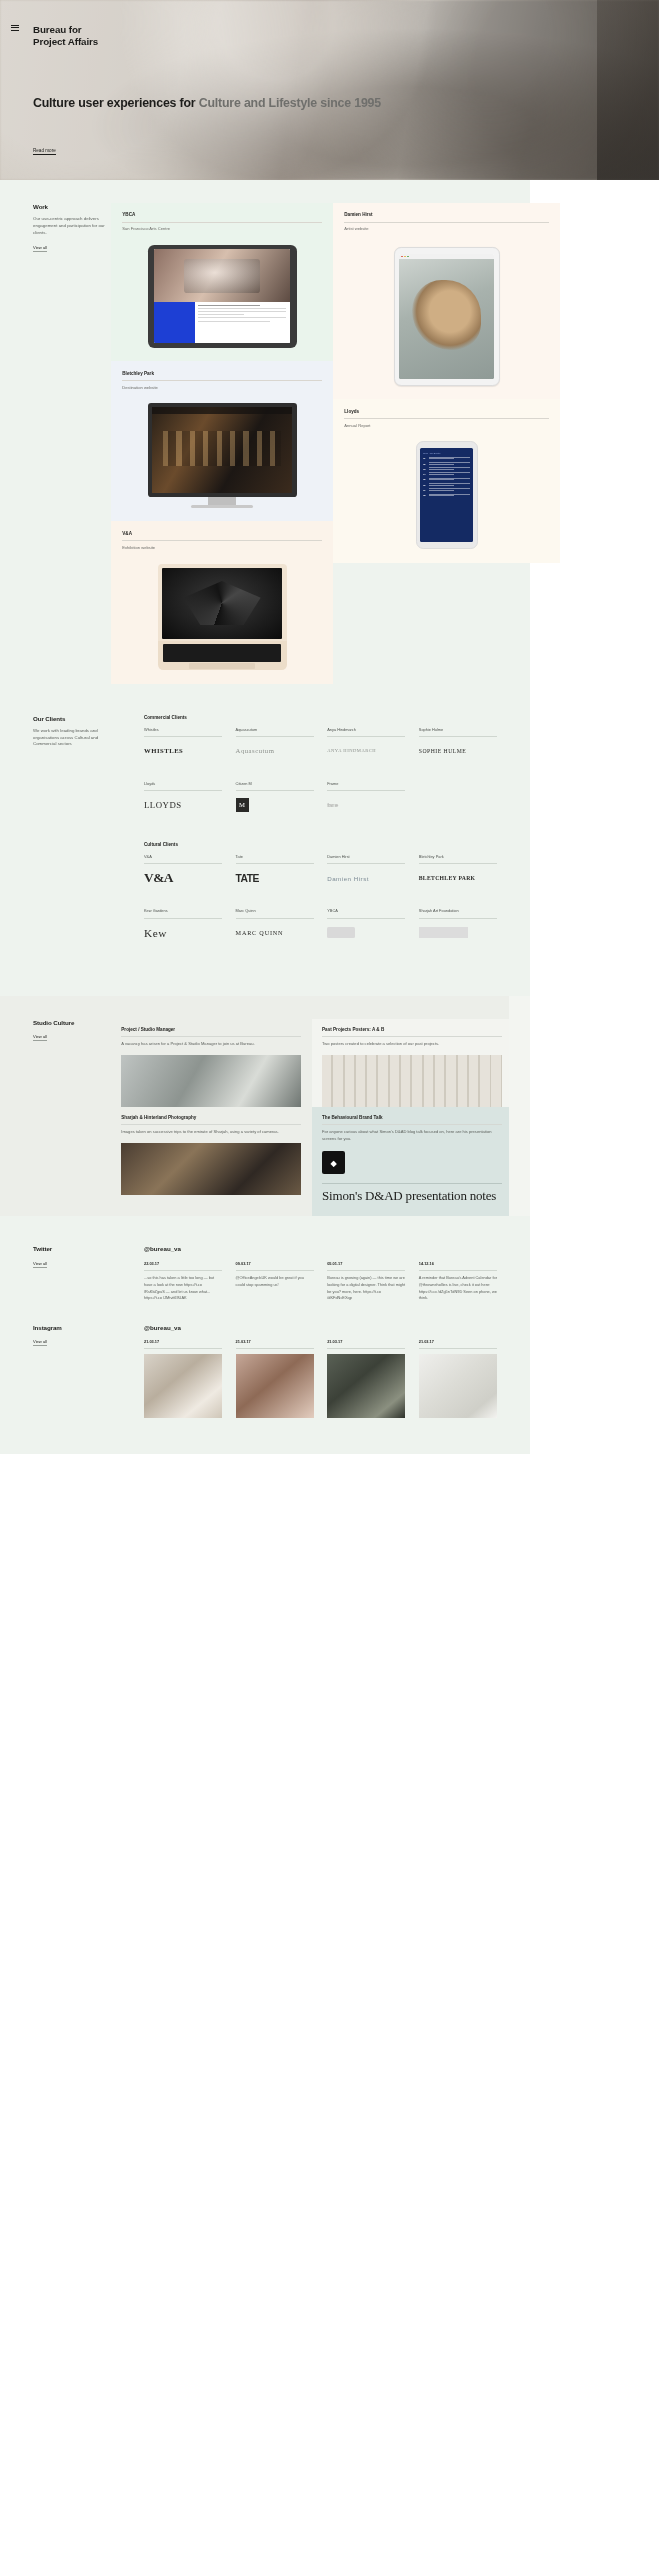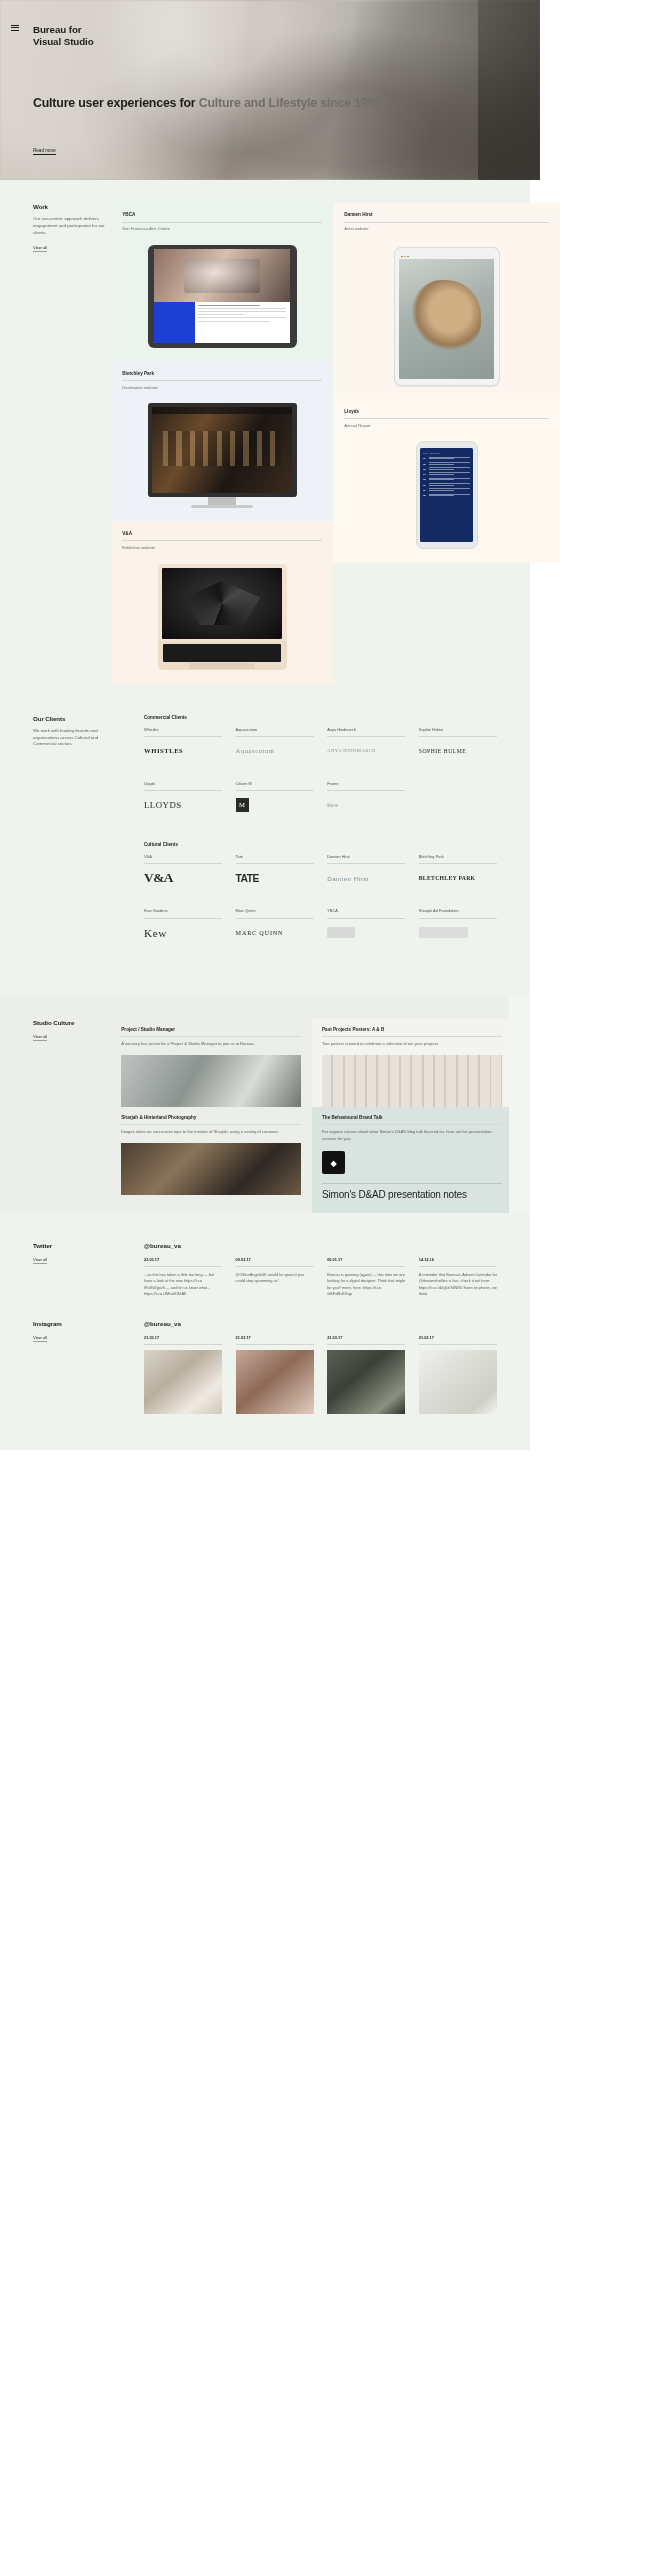--- a/index.html
+++ b/index.html
@@ -7,21 +7,21 @@
     width: 659px;
     background: #ffffff;
     font-family: "Liberation Sans", sans-serif;
     color: #1d1d1b;
   }
   body { width: 659px; height: 2629px; position: relative; overflow: hidden; }
 
   
   .hero {
     position: relative;
-    width: 540px;
+    width: 659px;
     height: 180px;
     background: linear-gradient(100deg, #c9c2b8 0%, #bdb5aa 28%, #a9a097 45%, #d5cfc6 62%, #8e8880 80%, #6e6963 100%);
     overflow: hidden;
   }
   .hero-blur {
     position: absolute; inset: 0;
     background:
       radial-gradient(circle at 12% 30%, rgba(255,255,255,0.35) 0 18%, rgba(255,255,255,0) 42%),
       radial-gradient(circle at 42% 12%, rgba(240,236,230,0.55) 0 14%, rgba(255,255,255,0) 38%),
       radial-gradient(ellipse at 62% 70%, rgba(60,52,45,0.35) 0 22%, rgba(255,255,255,0) 55%),
@@ -246,21 +246,21 @@
       linear-gradient(180deg,#efece5,#d8d3c8);
   }
   .photo-sharjah { background: linear-gradient(135deg,#4a3d32,#8a7458 35%,#2f2823 70%,#6b5a45); }
   .card-dad { background: #d9e4e1; padding: 8.2px 10.3px 11.3px; }
   .dad-logo {
     width: 23px; height: 23px; background: #111; color: #fff; display:flex;
     align-items:center; justify-content:center; border-radius: 2.1px; margin: 9.3px 0 8.2px;
     font-family: "Liberation Serif", serif; font-size: 8.2px;
   }
   .dad-rule { height:0.5px; background:#b9c6c2; margin-bottom: 5.2px; }
-  .dad-head { font-size: 10px; line-height: 1.3; letter-spacing: -0.2px; }
+  .dad-head { font-size: 13px; line-height: 1.3; letter-spacing: -0.2px; font-family: Liberation Serif, serif; }
   .studio-accent {
     position: absolute; right: 0; top: 0; width: 20.6px; height: 100%;
     background: #f3f5f1;
   }
 
   
   .social { padding-top: 29px; }
   .social-wrap { display: flex; }
   .social-left { width: 111px; flex: 0 0 111px; }
   .social-right { flex: 1; }
@@ -284,21 +284,21 @@
   <div class="hero-blur"></div>
   <div class="hero-dark-block"></div>
   <div class="hero-inner">
     <div class="menu-icon">
       <span></span>
       <span></span>
       <span></span>
     </div>
     <div class="brand">
       <div>Bureau for</div>
-      <div>Visual Studio</div>
+      <div>Project Affairs</div>
     </div>
     <div class="hero-headline">
       <span>Culture user experiences for</span>
       <span class="muted">Culture and Lifestyle since 1995</span>
     </div>
     <a class="read-more" href="#">Read more</a>
   </div>
 </div>
 
 <div class="page">

